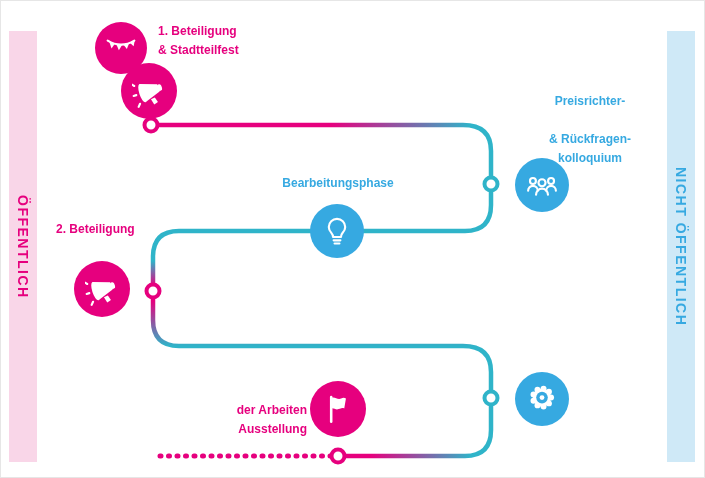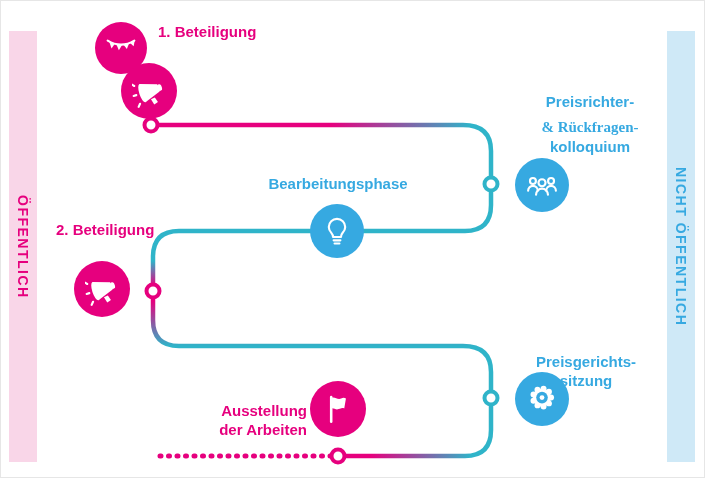--- a/index.html
+++ b/index.html
@@ -24,26 +24,26 @@
   .vtext { writing-mode:vertical-rl; font-weight:bold; font-size:14px;
            letter-spacing:1.5px; white-space:nowrap; }
   .sidebar-left  .vtext { color:var(--pink,#e6007e); }
   .sidebar-right .vtext { color:var(--blue,#36a9e1); }
 
   .node-circle { position:absolute; border-radius:50%;
                  display:flex; align-items:center; justify-content:center; }
   .bg-pink { background:var(--pink,#e6007e); }
   .bg-blue { background:var(--blue,#36a9e1); }
 
-  .label { position:absolute; font-weight:bold; font-size:15px; line-height:19px; }
+  .label { position:absolute; font-weight:bold; font-size:12px; line-height:19px; }
   .label-pink { color:var(--pink,#e6007e); }
   .label-blue { color:var(--blue,#36a9e1); }
   .t-right  { text-align:right; }
   .t-center { text-align:center; }
-  .gap { margin-top:7px;font-family:Liberation Serif, serif; }
+  .gap { margin-top:19px; }
   .medal-inner { fill:var(--blue,#36a9e1); }
   .icon-svg { display:block; }
 </style>
 </head>
 <body>
 
 <div class="stage">
 
   <svg class="flow" width="705" height="478" viewBox="0 0 705 478">
     <defs>
@@ -105,20 +105,21 @@
         <g stroke="#fff" stroke-width="1.5" stroke-linecap="round" fill="none">
           <path d="M3.2,5.4 L1.6,3.6"></path>
           <path d="M2.6,12 L0.6,12"></path>
           <path d="M3.2,18.6 L1.6,20.4"></path>
         </g>
       </g>
     </svg>
   </div>
   <div class="label label-pink" style="left:157px; top:21px;">
     <div>1. Beteiligung</div>
+    <div>&amp; Stadtteilfest</div>
   </div>
 
   <div class="label label-blue t-center" style="left:515px; top:91px; width:148px;">
     <div>Preisrichter-</div>
     <div class="gap">&amp; Rückfragen-</div>
     <div>kolloquium</div>
   </div>
   <div class="node-circle bg-blue" style="left:514px; top:157px; width:54px; height:54px;">
     <svg class="icon-svg" viewBox="0 0 24 24" width="34" height="34" fill="none" stroke="#fff" stroke-width="1.5" stroke-linecap="round">
       <circle cx="5.6" cy="9.2" r="2.1"></circle>
@@ -153,46 +154,42 @@
         <path d="M11.5,18 l1.1,4.2 3,-0.8 -1.1,-3.8 Z" fill="#fff"></path>
         <g stroke="#fff" stroke-width="1.5" stroke-linecap="round" fill="none">
           <path d="M3.2,5.4 L1.6,3.6"></path>
           <path d="M2.6,12 L0.6,12"></path>
           <path d="M3.2,18.6 L1.6,20.4"></path>
         </g>
       </g>
     </svg>
   </div>
 
-  <div class="label label-blue t-center" style="left:510px; top:351px; width:150px;">
-    <div>Preisgerichts-</div>
-    <div>sitzung</div>
-  </div>
   <div class="node-circle bg-blue" style="left:514px; top:371px; width:54px; height:54px;">
     <svg class="icon-svg" viewBox="0 0 24 24" width="34" height="34">
       <g fill="#fff">
         <circle cx="18.4" cy="11" r="2.1"></circle>
           <circle cx="16.9" cy="15.1" r="2.1"></circle>
         <circle cx="13.1" cy="17.3" r="2.1"></circle>
           <circle cx="8.8" cy="16.5" r="2.1"></circle>
         <circle cx="6.0" cy="13.2" r="2.1"></circle>
           <circle cx="6.0" cy="8.8" r="2.1"></circle>
         <circle cx="8.8" cy="5.5" r="2.1"></circle>
           <circle cx="13.1" cy="4.7" r="2.1"></circle>
         <circle cx="16.9" cy="6.9" r="2.1"></circle>
         <circle cx="12" cy="11" r="6.4"></circle>
       </g>
       <circle cx="12" cy="11" r="4.1" class="medal-inner"></circle>
       <circle cx="12" cy="11" r="1.7" fill="#fff"></circle>
     </svg>
   </div>
 
   <div class="label label-pink t-right" style="left:200px; top:400px; width:106px;">
+    <div>der Arbeiten</div>
     <div>Ausstellung</div>
-    <div>der Arbeiten</div>
   </div>
   <div class="node-circle bg-pink" style="left:309px; top:380px; width:56px; height:56px;">
     <svg class="icon-svg" viewBox="0 0 24 24" width="34" height="34">
       <path d="M7.2,3.5 L7.2,21" stroke="#fff" stroke-width="1.8" stroke-linecap="round" fill="none"></path>
       <path d="M7.2,4.2 C9.8,2.9 11.6,5.9 14.2,4.6 C15.6,3.9 16.8,4.1 17.6,4.6 L16.4,11.6 C14,10.6 12.6,13.2 9.6,11.9 C8.7,11.5 7.9,11.4 7.2,11.6 Z" fill="#fff"></path>
     </svg>
   </div>
 
 </div>
 

